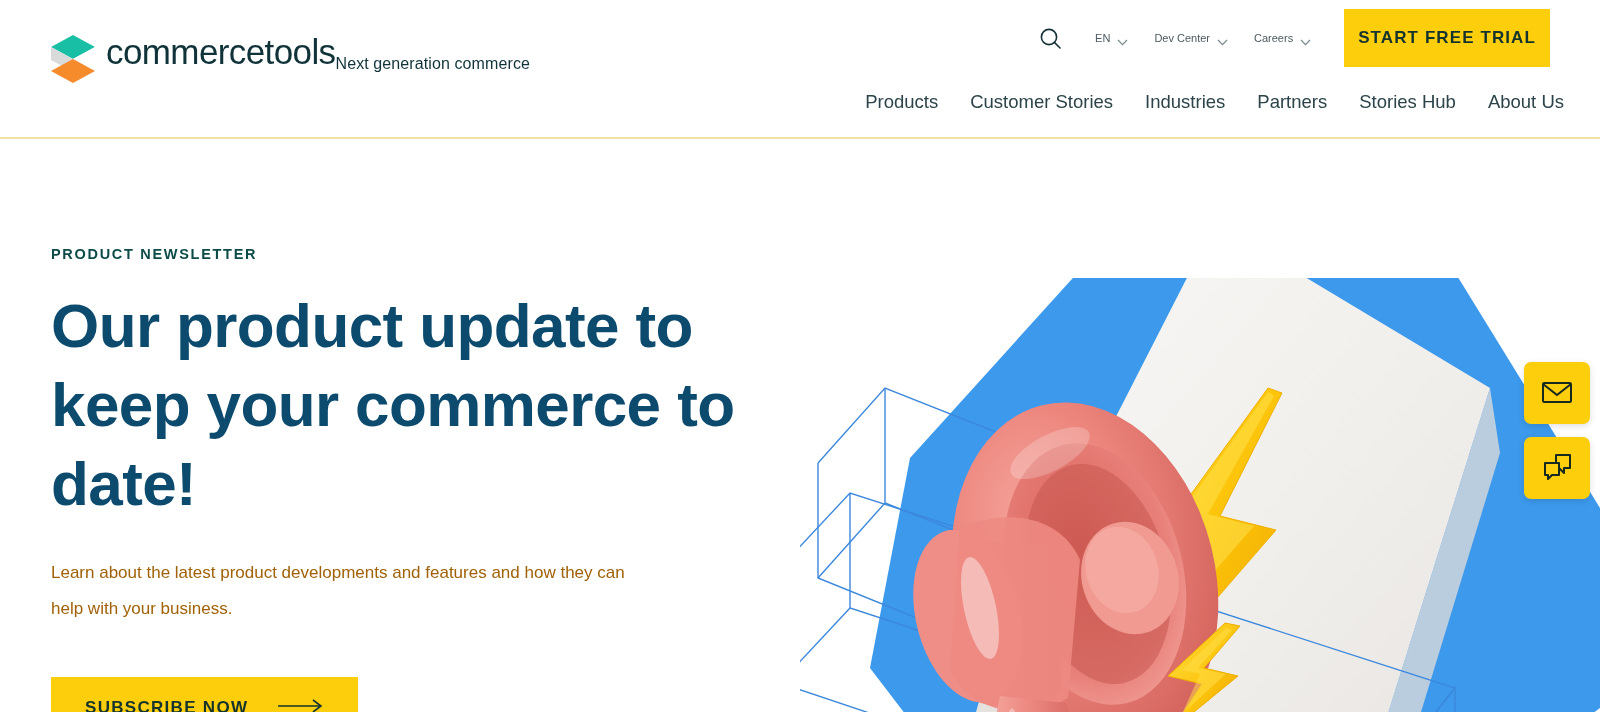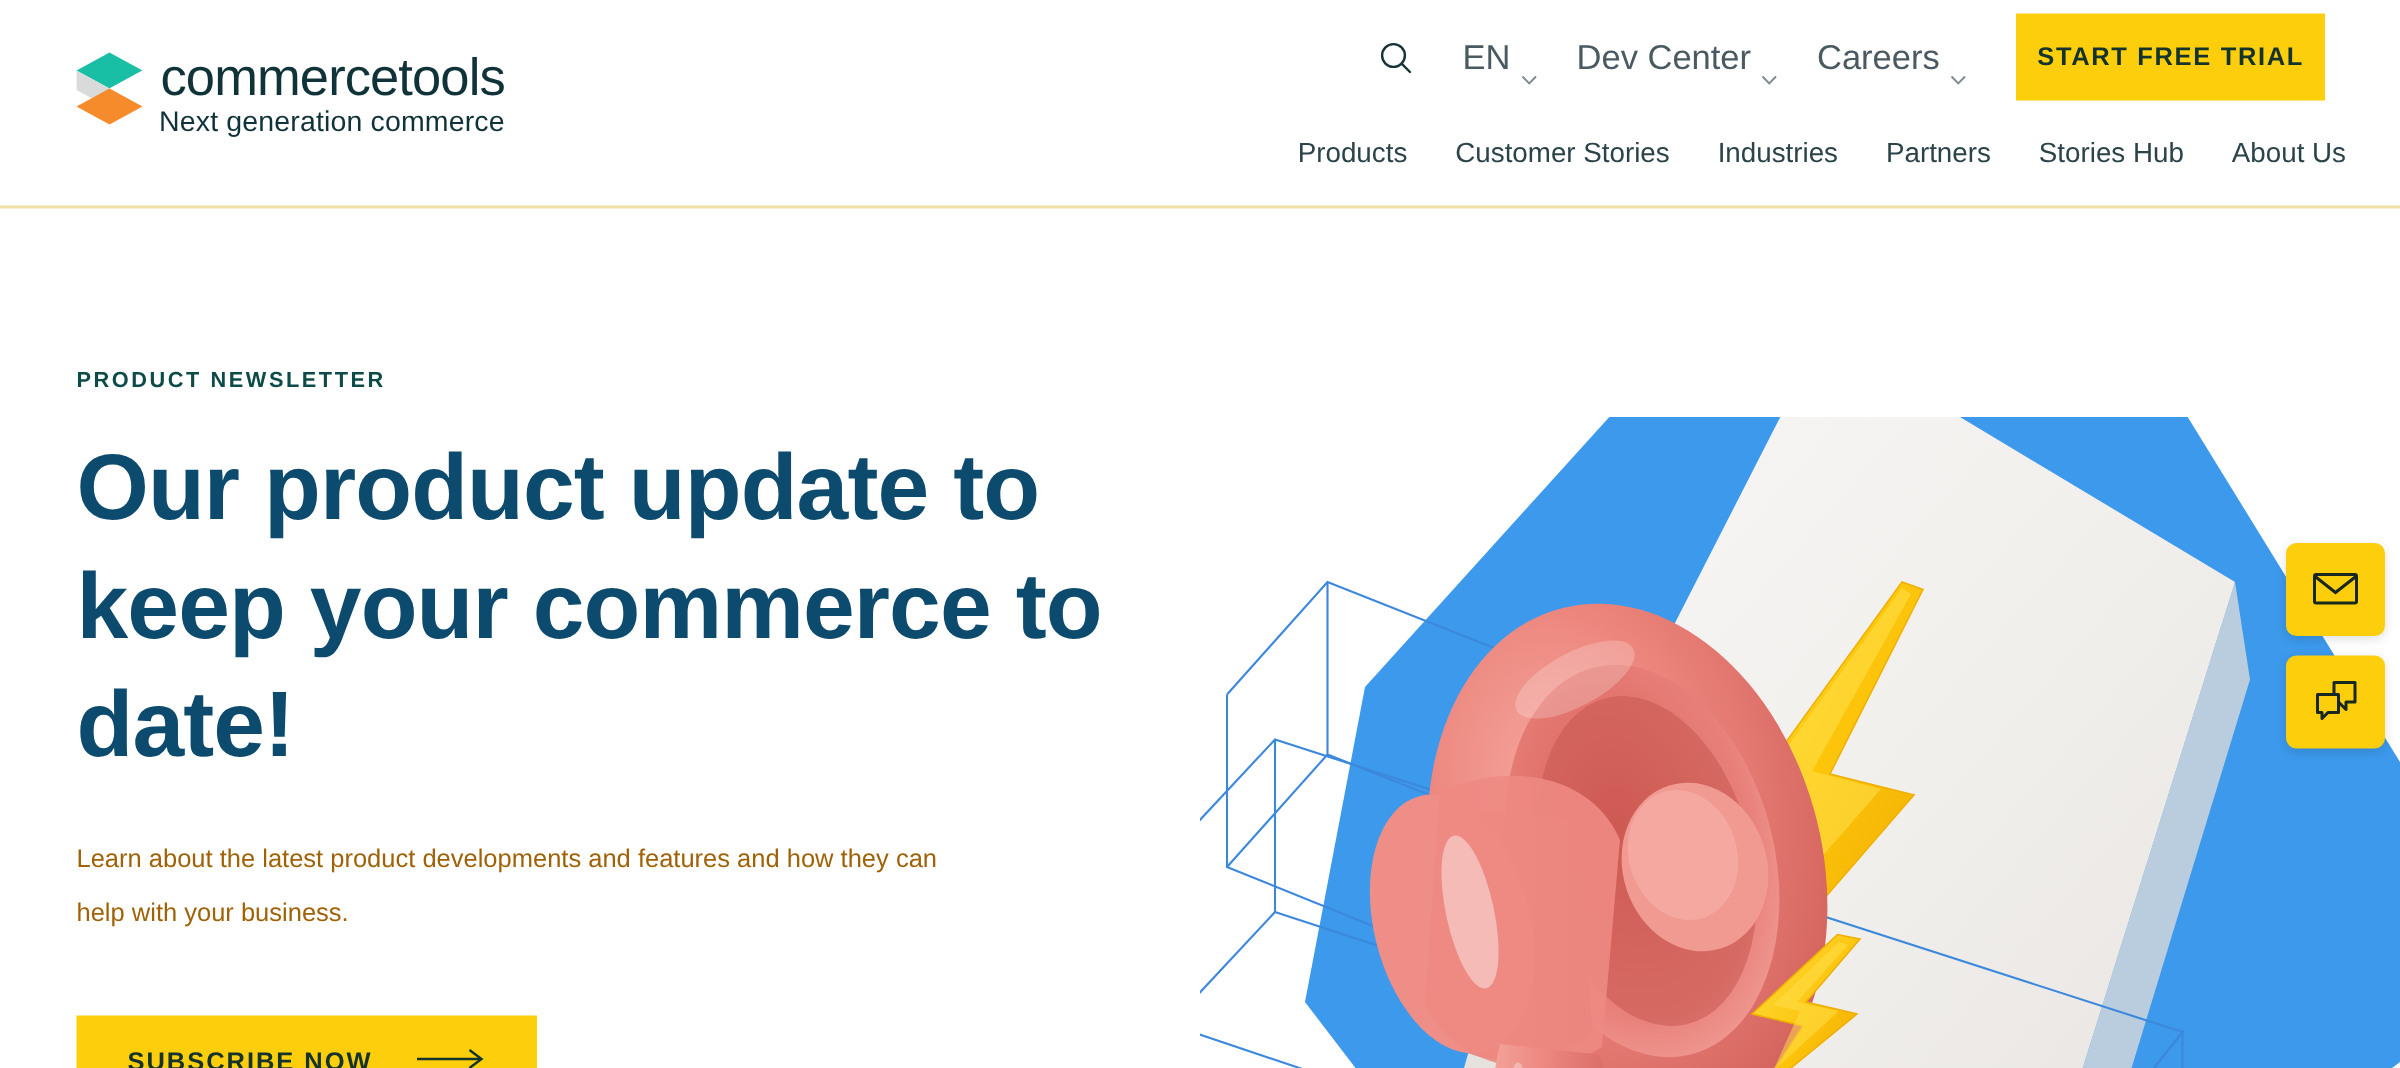--- a/index.html
+++ b/index.html
@@ -14,41 +14,41 @@
   
   .header {
     position: absolute; top: 0; left: 0; width: 1600px; height: 139px;
     background: #fff; border-bottom: 2px solid #efe0a4; z-index: 40;
   }
   .logo-wrap {
     position: absolute; left: 50px; top: 32px;
     display: flex; align-items: flex-start; gap: 10px;
   }
   .logo-mark { width: 46px; height: 50px; flex: none; margin-top: 2px; }
-  .logo-text { display: flex; flex-direction: column; align-items: flex-end; }
+  .logo-text { display: flex; flex-direction: row; align-items: flex-end; }
   .logo-word {
     font-size: 35px; color: #10333a; letter-spacing: -0.6px;
     line-height: 40px; font-weight: 400;
   }
   .logo-tag {
-    font-size: 19px; color: #10333a; letter-spacing: 0.1px;
+    font-size: 16px; color: #10333a; letter-spacing: 0.1px;
     line-height: 16px; margin-top: 2px;
   }
 
   .utility-nav {
     position: absolute; right: 0px; top: 0px; height: 76px;
     display: flex; align-items: center; gap: 0px;
   }
   .search-btn {
     width: 40px; height: 40px; display: flex; align-items: center; justify-content: center;
     background: none; border: none; cursor: pointer; margin-right: 12px;
   }
   .util-item {
     display: flex; align-items: center; gap: 7px;
-    font-size: 23px; color: #4a5a60; padding: 6px 13px; cursor: pointer;
+    font-size: 11px; color: #4a5a60; padding: 6px 13px; cursor: pointer;
     white-space: nowrap;
   }
   .chev {
     width: 11px; height: 7px; display:inline-block; position: relative; top: 1px;
   }
   .trial-btn {
     margin-left: 20px; margin-right: 50px;
     background: #FCCE0B; color: #14332d;
     border: none; cursor: pointer;
     height: 58px; padding: 0 14px;

